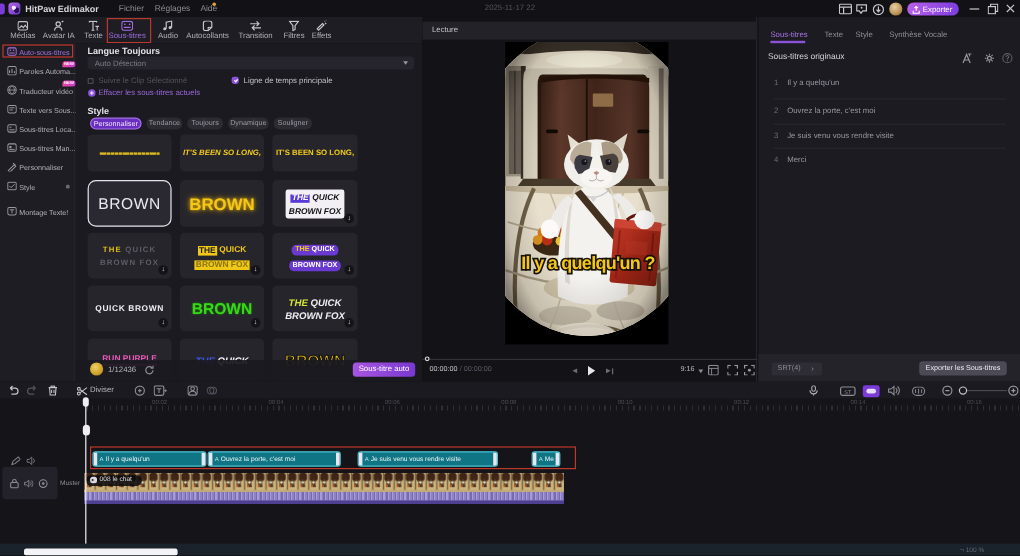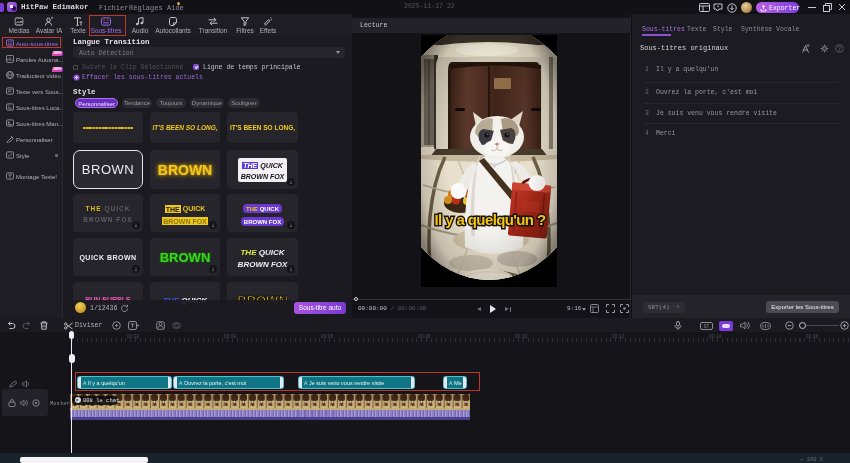--- a/index.html
+++ b/index.html
@@ -1,18 +1,18 @@
 <!DOCTYPE html>
 <html><head><meta charset="utf-8">
 <style>
 *{margin:0;padding:0;box-sizing:border-box;}
 html,body{width:850px;height:463px;overflow:hidden;background:#0f0e13;font-family:"Liberation Sans",sans-serif;}
 #app{position:relative;width:850px;height:463px;background:#0f0e13;}
 .abs{position:absolute;}
-.txt{color:#b6b4bc;white-space:nowrap;font-family:Liberation Mono, monospace;}
+.txt{color:#b6b4bc;white-space:nowrap;}
 </style></head>
 <body>
 <div id="app">
 
 <div class="abs" style="left:0;top:0;width:850px;height:14px;background:#121116;"></div>
 <div class="abs" style="left:0px;top:3px;width:4px;height:9px;border-radius:0 2px 2px 0;background:#7a3bd8;"></div>
     <div class="abs" style="left:7px;top:2px;width:10px;height:10px;border-radius:3px;background:linear-gradient(135deg,#b06ae8,#6a35c8);"></div>
 <div class="abs" style="left:8.5px;top:3.5px;width:7px;height:7px;border-radius:2px;background:radial-gradient(circle at 35% 35%,#f0e4ff 0 1.5px,transparent 2px),radial-gradient(circle at 70% 65%,#2a1150 0 2px,transparent 2.6px);"></div>
 <div class="abs txt" style="left:21px;top:3px;font-size:7.5px;font-weight:bold;color:#d8d6dc;">HitPaw Edimakor</div>
 <div class="abs txt" style="left:99px;top:4px;font-size:7px;color:#8e8c95;">Fichier</div>
@@ -176,21 +176,21 @@
         </svg>Montage Texte!</div>
 </div>
 
 <div class="abs" style="left:63px;top:36px;width:289px;height:282px;background:#1b1a21;"></div>
 <div id="middle">
 <style>
 .card{position:absolute;background:#26252c;border-radius:4px;display:flex;align-items:center;justify-content:center;overflow:hidden;white-space:nowrap;}
 .dl{position:absolute;right:3px;bottom:3px;width:8px;height:8px;border-radius:50%;background:rgba(15,14,18,0.75);color:#d8d6dc;font-size:6px;line-height:8px;text-align:center;}
 .tabp{position:absolute;top:98px;height:10px;border-radius:5px;background:#2c2b32;color:#9a98a1;font-size:6px;line-height:10px;text-align:center;}
 </style>
-<div class="abs txt" style="left:73px;top:38px;font-size:7.5px;font-weight:bold;color:#e5e3e9;">Langue Transition</div>
+<div class="abs txt" style="left:73px;top:38px;font-size:7.5px;font-weight:bold;color:#e5e3e9;">Langue Toujours</div>
 <div class="abs" style="left:73px;top:47px;width:272px;height:11px;background:#26252d;border-radius:3px;"></div>
 <div class="abs txt" style="left:79px;top:49.5px;font-size:6.5px;color:#7e7c85;">Auto Détection</div>
 <div class="abs" style="left:336px;top:51px;width:0;height:0;border-left:2.5px solid transparent;border-right:2.5px solid transparent;border-top:3.5px solid #9a98a1;"></div>
 <div class="abs" style="left:73px;top:64.5px;width:5px;height:5px;border:1px solid #4a4952;border-radius:1px;"></div>
 <div class="abs txt" style="left:82px;top:63.5px;font-size:6.5px;color:#55535c;">Suivre le Clip Sélectionné</div>
 <div class="abs" style="left:193px;top:64px;width:6px;height:6px;border-radius:2px;background:#8a52d8;"></div>
 <div class="abs" style="left:194.5px;top:65.5px;width:3px;height:1.5px;border-left:1px solid #fff;border-bottom:1px solid #fff;transform:rotate(-45deg);"></div>
 <div class="abs txt" style="left:203px;top:63.5px;font-size:6.5px;color:#c5c3ca;">Ligne de temps principale</div>
 <svg class="abs" style="left:73px;top:74px;" width="7" height="7" viewBox="0 0 9 9">
         <circle cx="4.5" cy="4.5" r="4" fill="#8a52d8"></circle>

